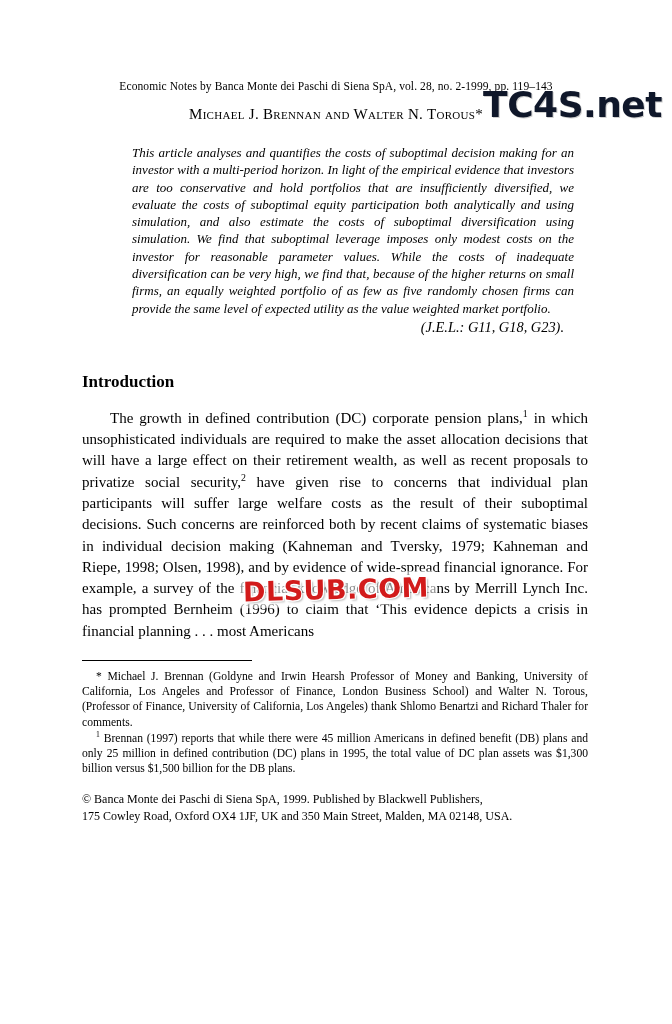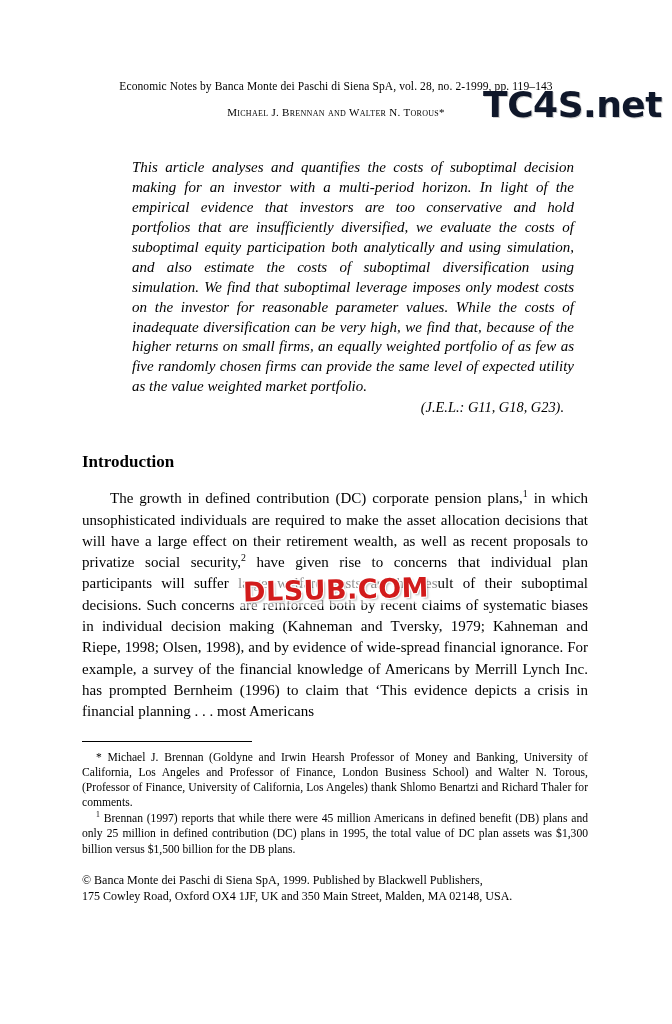--- a/index.html
+++ b/index.html
@@ -70,32 +70,32 @@
     margin-top: 75px;
     text-align: center;
     font-size: 23px;
     font-weight: bold;
     line-height: 1.25;
     letter-spacing: 0.1px;
   }
   .authors {
     margin-top: 14px;
     text-align: center;
-    font-size: 11px;
+    font-size: 15px;
     font-variant: small-caps;
     letter-spacing: 0.3px;
   }
 
   
   .abstract {
-    margin-top: 40px;
+    margin-top: 21px;
     margin-left: 40px;
     margin-right: 6px;
     font-style: italic;
-    font-size: 15px;
+    font-size: 13px;
     line-height: 1.33;
     text-align: justify;
   }
   .jel {
     margin-top: 2px;
     margin-right: 16px;
     font-style: italic;
     font-size: 14.4px;
     text-align: right;
   }

